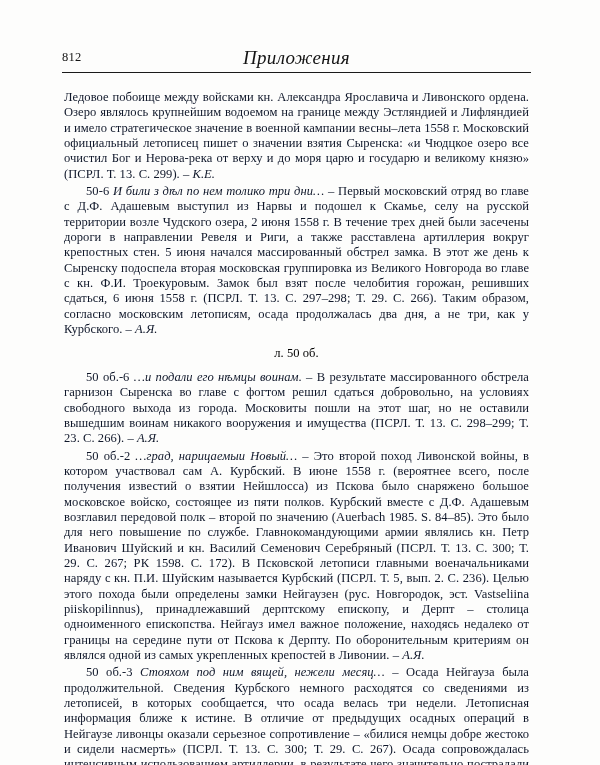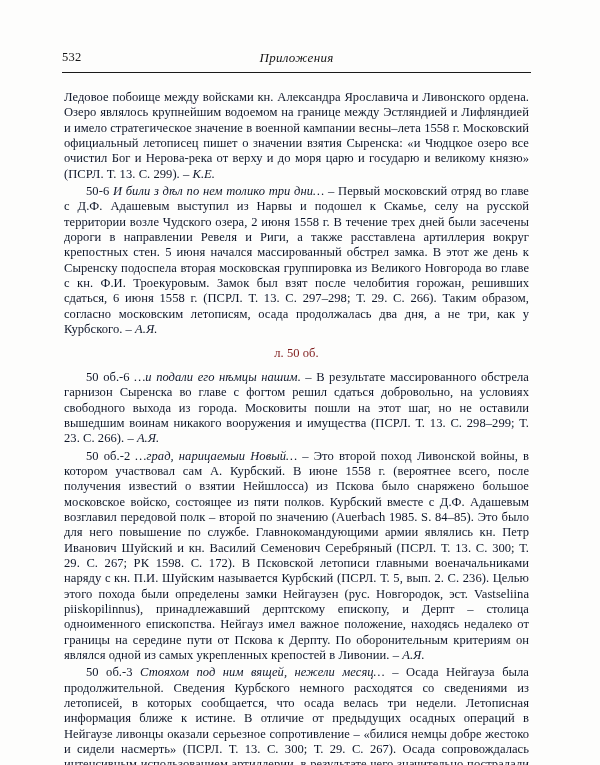--- a/index.html
+++ b/index.html
@@ -40,21 +40,21 @@
     letter-spacing: 0.2px;
     color: #141414;
   }
   .head-title {
     position: absolute;
     left: 0;
     top: 0;
     width: 469px;
     text-align: center;
     font-style: italic;
-    font-size: 13px;
+    font-size: 19px;
     line-height: 15px;
     letter-spacing: 0.3px;
     color: #141414;
   }
   .head-rule {
     position: absolute;
     left: 62px;
     top: 72px;
     width: 469px;
     height: 1.4px;
@@ -86,46 +86,46 @@
   p.noindent {
     text-indent: 0;
   }
 
   .folio-marker {
     margin: 0;
     padding: 6px 0 7px 0;
     text-align: center;
     font-size: 12.55px;
     line-height: 15.35px;
-    color: #7f1d1d;
+    color: #000000;
   }
 
   i, .it {
     font-style: italic;
   }
 </style>
 </head>
 <body>
 
 <div class="page">
 
   <div class="running-head">
-    <span class="folio">532</span>
+    <span class="folio">812</span>
     <span class="head-title">Приложения</span>
   </div>
   <div class="head-rule"></div>
 
   <div class="textblock">
 
     <p class="noindent"><span>Ледовое побоище между войсками кн. Александра Ярославича и Ливонского ордена. Озеро являлось крупнейшим водоемом на границе между Эстляндией и Лифляндией и имело стратегическое значение в военной кампании весны–лета 1558 г. Московский официальный летописец пишет о значении взятия Сыренска: «и Чюдцкое озеро все очистил Бог и Нерова-река от верху и до моря царю и государю и великому князю» (ПСРЛ. Т. 13. С. 299). – </span><i>К.Е.</i></p>
 
     <p class="indent"><span>50-6 </span><i>И били з дѣл по нем толико три дни…</i><span> – Первый московский отряд во главе с Д.Ф. Адашевым выступил из Нарвы и подошел к Скамье, селу на русской территории возле Чудского озера, 2 июня 1558 г. В течение трех дней были засечены дороги в направлении Ревеля и Риги, а также расставлена артиллерия вокруг крепостных стен. 5 июня начался массированный обстрел замка. В этот же день к Сыренску подоспела вторая московская группировка из Великого Новгорода во главе с кн. Ф.И. Троекуровым. Замок был взят после челобития горожан, решивших сдаться, 6 июня 1558 г. (ПСРЛ. Т. 13. С. 297–298; Т. 29. С. 266). Таким образом, согласно московским летописям, осада продолжалась два дня, а не три, как у Курбского. – </span><i>А.Я.</i></p>
 
     <p class="folio-marker">л. 50 об.</p>
 
-    <p class="indent"><span>50 об.-6 </span><i>…и подали его нѣмцы нашим.</i><span> – В результате массированного обстрела гарнизон Сыренска во главе с фогтом решил сдаться добровольно, на условиях свободного выхода из города. Московиты пошли на этот шаг, но не оставили вышедшим воинам никакого вооружения и имущества (ПСРЛ. Т. 13. С. 298–299; Т. 23. С. 266). – </span><i>А.Я.</i></p>
+    <p class="indent"><span>50 об.-6 </span><i>…и подали его нѣмцы воинам.</i><span> – В результате массированного обстрела гарнизон Сыренска во главе с фогтом решил сдаться добровольно, на условиях свободного выхода из города. Московиты пошли на этот шаг, но не оставили вышедшим воинам никакого вооружения и имущества (ПСРЛ. Т. 13. С. 298–299; Т. 23. С. 266). – </span><i>А.Я.</i></p>
 
     <p class="indent"><span>50 об.-2 </span><i>…град, нарицаемыи Новый…</i><span> – Это второй поход Ливонской войны, в котором участвовал сам А. Курбский. В июне 1558 г. (вероятнее всего, после получения известий о взятии Нейшлосса) из Пскова было снаряжено большое московское войско, состоящее из пяти полков. Курбский вместе с Д.Ф. Адашевым возглавил передовой полк – второй по значению (Auerbach 1985. S. 84–85). Это было для него повышение по службе. Главнокомандующими армии являлись кн. Петр Иванович Шуйский и кн. Василий Семенович Серебряный (ПСРЛ. Т. 13. С. 300; Т. 29. С. 267; РК 1598. С. 172). В Псковской летописи главными военачальниками наряду с кн. П.И. Шуйским называется Курбский (ПСРЛ. Т. 5, вып. 2. С. 236). Целью этого похода были определены замки Нейгаузен (рус. Новгородок, эст. Vastseliina piiskopilinnus), принадлежавший дерптскому епископу, и Дерпт – столица одноименного епископства. Нейгауз имел важное положение, находясь недалеко от границы на середине пути от Пскова к Дерпту. По оборонительным критериям он являлся одной из самых укрепленных крепостей в Ливонии. – </span><i>А.Я.</i></p>
 
     <p class="indent"><span>50 об.-3 </span><i>Стояхом под ним вящей, нежели месяц…</i><span> – Осада Нейгауза была продолжительной. Сведения Курбского немного расходятся со сведениями из летописей, в которых сообщается, что осада велась три недели. Летописная информация ближе к истине. В отличие от предыдущих осадных операций в Нейгаузе ливонцы оказали серьезное сопротивление – «билися немцы добре жестоко и сидели насмерть» (ПСРЛ. Т. 13. С. 300; Т. 29. С. 267). Осада сопровождалась интенсивным использованием артиллерии, в результате чего значительно пострадали стены и укрепления замка. Ливонские солдаты сражались до конца, запершись в верхней части замка («Вышегороде»). Во время осады московиты потеряли убитыми 30 человек.</span><i></i></p>
 
   </div>
 </div>
 
 </body></html>

